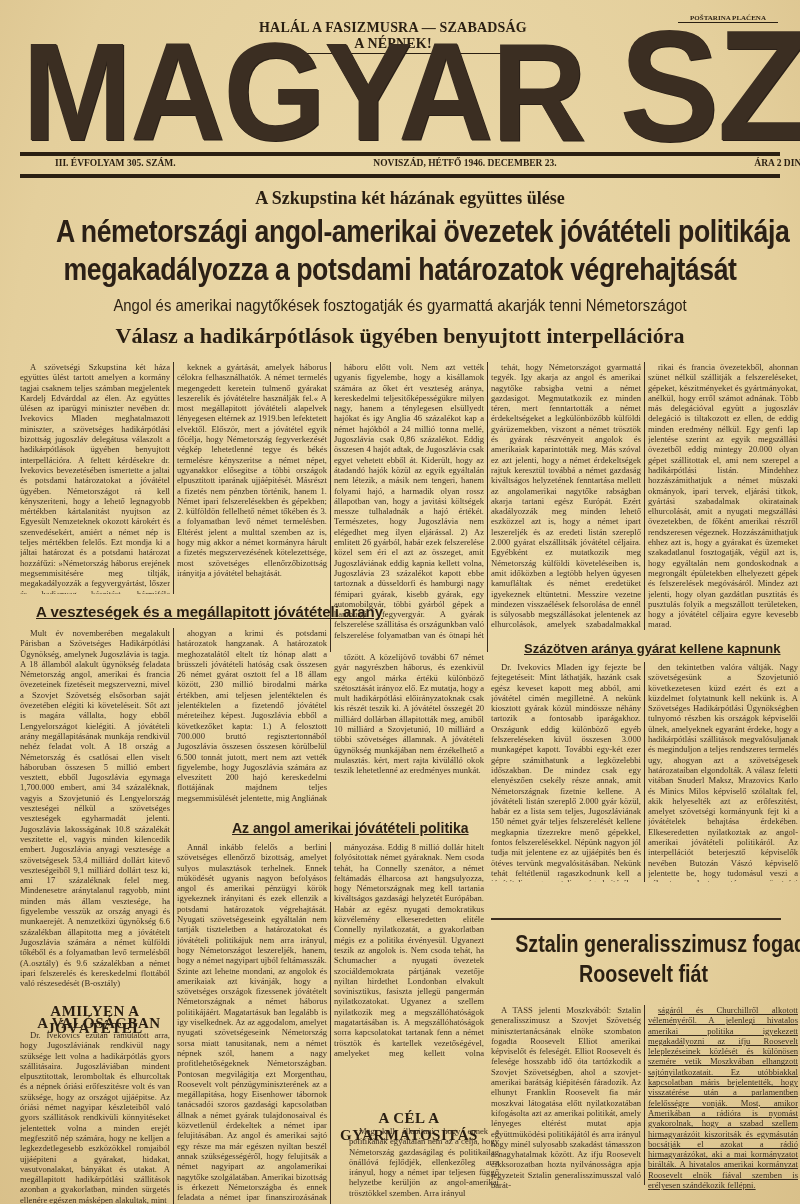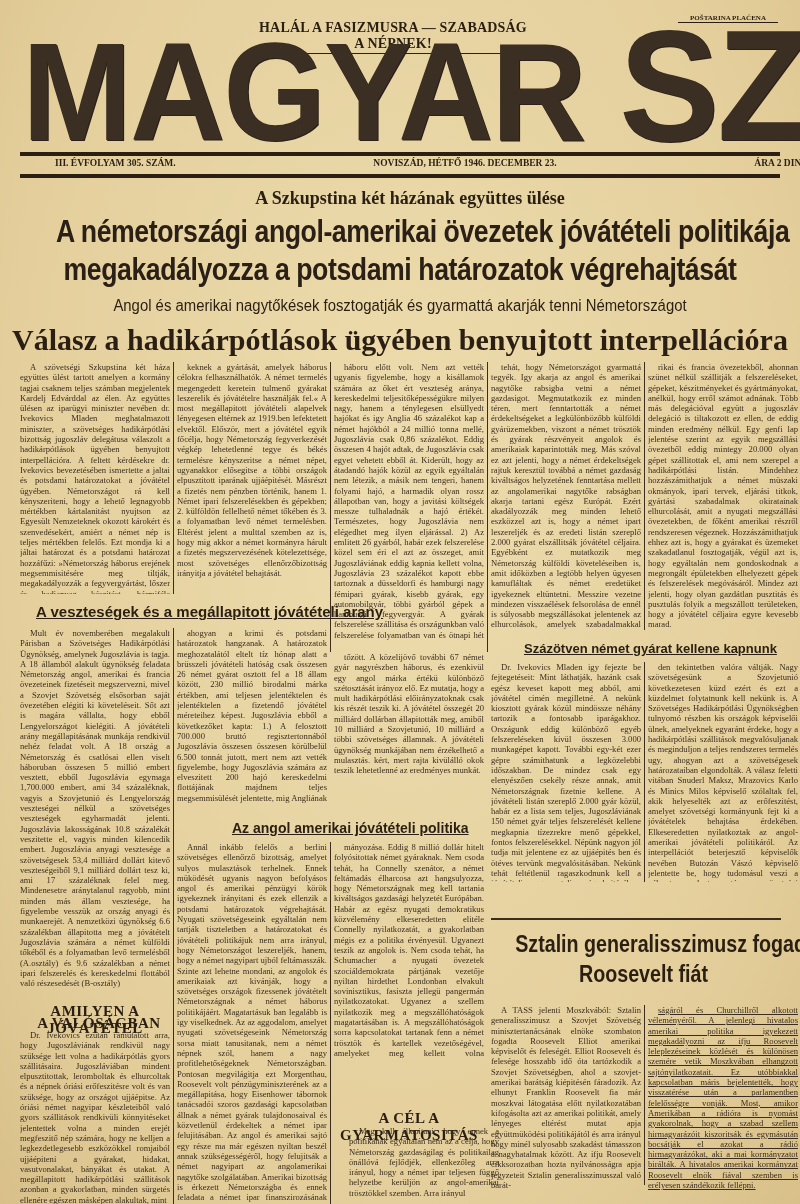--- a/index.html
+++ b/index.html
@@ -44,21 +44,21 @@
   .hl { position: absolute; left: 0; width: 800px; text-align: center; white-space: nowrap; }
   .hl-kicker { top: 188px; font-size: 18px; font-weight: bold; padding-left: 20px; }
   .hl-main {
     font-family: "Liberation Sans", sans-serif; font-weight: bold;
     font-size: 31px; letter-spacing: -0.5px; transform: scaleX(0.86); transform-origin: center;
     color: #2b2016;
   }
   .hl-main.l1 { top: 214px; }
   .hl-main.l2 { top: 252px; }
   .hl-sub { top: 297px; font-family: "Liberation Sans", sans-serif; font-size: 16px; transform: scaleX(0.93); }
-  .hl-sub2 { top: 323px; font-size: 30px; font-weight: bold; }
+  .hl-sub2 { top: 323px; font-size: 22px; font-weight: bold; }
   
   .col {
     position: absolute; font-size: 8.6px; line-height: 10.3px; text-align: justify;
     color: #3a2d1f; overflow: hidden;
   }
   .col p { text-indent: 10px; margin-bottom: 1px; }
   .vrule { position: absolute; width: 1px; background: #3a2d1f; }
   .hrule { position: absolute; height: 1.5px; background: #3a2d1f; }
   .sec-head {
     position: absolute; font-family: "Liberation Sans", sans-serif; font-weight: bold;
@@ -122,21 +122,21 @@
     <p>Mult év novemberében megalakult Párisban a Szövetséges Hadikárpótlási Ügynökség, amelynek Jugoszlávia is tagja. A 18 államból alakult ügynökség feladata Németország angol, amerikai és francia övezeteinek fizetéseit megszervezni, mivel a Szovjet Szövetség elsősorban saját övezetében elégiti ki követeléseit. Sőt azt is magára vállalta, hogy ebből Lengyelországot kielégiti. A jóvátételi arány megállapitásának munkája rendkivül nehéz feladat volt. A 18 ország a Németország és csatlósai ellen viselt háboruban összesen 5 millió embert vesztett, ebből Jugoszlávia egymaga 1,700.000 embert, ami 34 százaléknak, vagyis a Szovjetunió és Lengyelország veszteségei nélkül a szövetséges veszteségek egyharmadát jelenti. Jugoszlávia lakosságának 10.8 százalékát veszitette el, vagyis minden kilencedik embert. Jugoszlávia anyagi vesztesége a szövetségesek 53,4 milliárd dollárt kitevő veszteségeiből 9,1 milliárd dollárt tesz ki, ami 17 százaléknak felel meg. Mindenesetre aránytalanul ragyobb, mint minden más állam vesztesége, ha figyelembe vesszük az ország anyagi és munkaerejét. A nemzetközi ügynökség 6.6 százalékban állapitotta meg a jóvátételt Jugoszlávia számára a német külföldi tőkéből és a folyamatban levő termelésből (A.osztály) és 9.6 százalékban a német ipari felszerelés és kereskedelmi flottából való részesedését (B-osztály)</p>
   </div>
 <div class="vrule" style="left:173px;top:628px;height:576px;"></div>
 <div class="col" style="left:177px;top:628px;width:150px;height:176px;">
     <p>ahogyan a krimi és potsdami határozatok hangzanak. A határozatok meghozatalától eltelt tíz hónap alatt a brüsszeli jóvátételi hatóság csak összesen 26 német gyárat osztott fel a 18 állam között, 230 millió birodalmi márka értékben, ami teljesen jelentéktelen és jelentéktelen a fizetendő jóvátétel méreteihez képest. Jugoszlávia ebből a következőket kapta: 1.) A felosztott 700.000 bruttó regisztertonnából Jugoszlávia összesen összesen körülbelül 6.500 tonnát jutott, mert nem azt vették figyelembe, hogy Jugoszlávia számára az elveszitett 200 hajó kereskedelmi flottájának majdnem teljes megsemmisülését jelentette, mig Angliának ma is 24 millió bruttó tonna hajótere van, ami körülbelül annyi, mint a</p>
   </div>
 <div class="col" style="left:334px;top:652px;width:150px;height:150px;">
     <p>tőzött. A közelijövő további 67 német gyár nagyrészben háborus, és ezenkivül egy angol márka értékü különböző szétosztását irányoz elő. Ez mutatja, hogy a mult hadikárpótlási előirányzatoknak csak kis részét teszik ki. A jóvátétel összegét 20 milliárd dollárban állapitották meg, amiből 10 milliárd a Szovjetunió, 10 milliárd a többi szövetséges államnak. A jóvátételi ügynökség munkájában nem érzékelhető a mulasztás. kért, mert rajta kivülálló okok teszik lehetetlenné az eredményes munkát.</p>
   </div>
 
-<div class="sec-head" style="left:524px;top:641px;font-size:13px;">Százötven német gyárat kellene kapnunk</div>
+<div class="sec-head" style="left:524px;top:641px;font-size:13px;">Százötven aránya gyárat kellene kapnunk</div>
 <div class="col" style="left:491px;top:662px;width:150px;height:220px;">
     <p>Dr. Ivekovics Mladen igy fejezte be fejtegetéseit: Mint láthatják, hazánk csak egész keveset kapott meg abból, ami jóvátétel cimén megilletné. A nekünk kiosztott gyárak közül mindössze néhány tartozik a fontosabb iparágakhoz. Országunk eddig különböző egyéb felszereléseken kivül összesen 3.000 munkagépet kapott. További egy-két ezer gépre számithatunk a legközelebbi időszakban. De mindez csak egy elenyészően csekély része annak, amit Németországnak fizetnie kellene. A jóvátételi listán szereplő 2.000 gyár közül, habár ez a lista sem teljes, Jugoszláviának 150 német gyár teljes felszerelését kellene megkapnia tízezrekre menő gépekkel, fontos felszerelésekkel. Népünk nagyon jól tudja mit jelentene ez az ujjáépités ben és ötéves tervünk megvalósitásában. Nekünk tehát feltétlenül ragaszkodnunk kell a jóvátételi program teljes végrehajtásához. Ez azonban csak ugy lehetséges, ha a krimi és potsdami határozatokat min-</p>
   </div>
 <div class="vrule" style="left:644px;top:662px;height:220px;"></div>
 <div class="col" style="left:648px;top:662px;width:150px;height:220px;">
     <p>den tekintetben valóra váltják. Nagy szövetségesünk a Szovjetunió következetesen küzd ezért és ezt a küzdelmet folytatnunk kell nekünk is. A Szövetséges Hadikárpótlási Ügynökségben tulnyomó részben kis országok képviselői ülnek, amelyeknek egyaránt érdeke, hogy a hadikárpótlási szállitások megvalósuljanak és meginduljon a teljes rendszeres termelés ugy, ahogyan azt a szövetségesek határozataiban elgondolták. A válasz feletti vitában Snuderl Maksz, Mrazovics Karlo és Minics Milos képviselő szólaltak fel, akik helyeselték azt az erőfeszitést, amelyet szövetségi kormányunk fejt ki a jóvátételek behajtása érdekében. Elkeseredetten nyilatkoztak az angol-amerikai jóvátételi politikáról. Az interpellációt beterjesztő képviselők nevében Butozán Vászó képviselő jelentette be, hogy tudomásul veszi a választ, amelyet ezután a szövetségi Szkupstina mindkét háza is tudomásul vett.</p>
   </div>
 
 <div class="sec-head" style="left:232px;top:820px;font-size:14px;">Az angol amerikai jóvátételi politika</div>
 <div class="col" style="left:177px;top:842px;width:150px;height:362px;">

